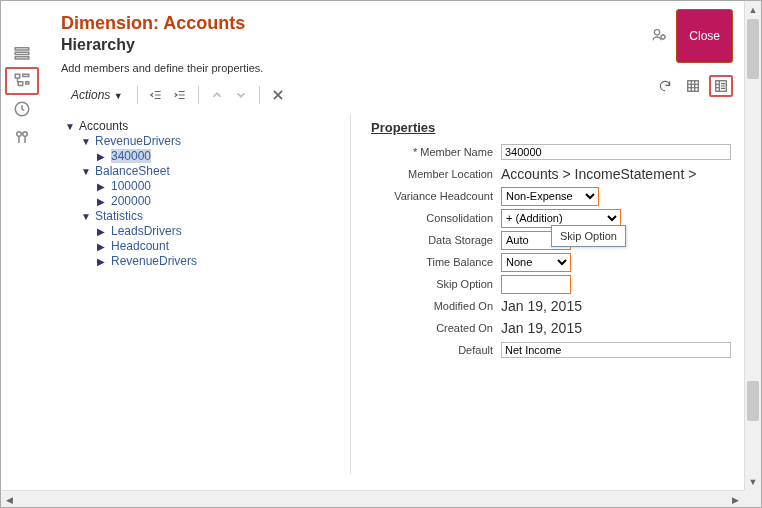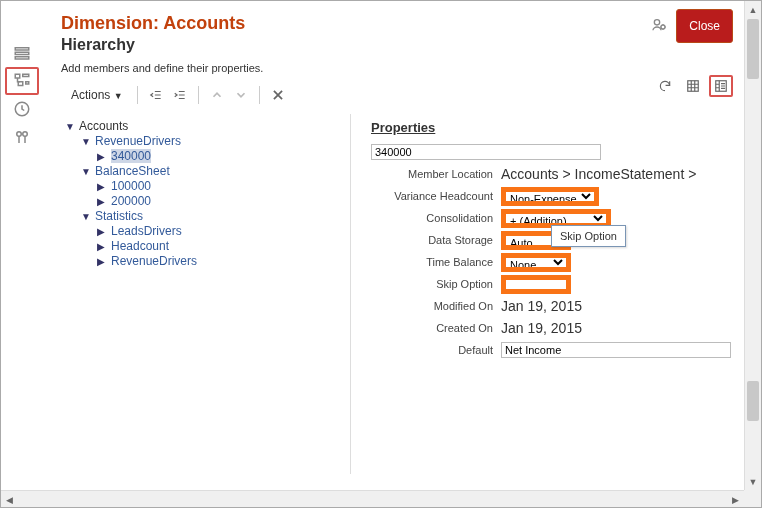--- a/index.html
+++ b/index.html
@@ -56,27 +56,27 @@
     color:#c2410c; font-size:18px; font-weight:bold; margin:0 0 2px 0;
   }
   .subtitle { font-weight:bold; font-size:16px; margin-bottom:8px; }
   .desc { font-size:11px; margin-bottom:8px; }
 
   .header-right {
     position:absolute; right:28px; top:8px; display:flex; align-items:center; gap:8px;
   }
   .icon-grey { color:#888; }
   .close-btn {
-    background:#b91c1c; color:#fff; border:1px solid #b84a17;
-    border-radius:3px; padding:9px 12px; font-size:12px; cursor:pointer;
+    background:#be185d; color:#fff; border:1px solid #b84a17;
+    border-radius:3px; padding:19px 12px; font-size:12px; cursor:pointer;
   }
 
   .toolbar {
     display:flex; align-items:center; gap:4px; height:26px;
-    font-size:12px; padding-left:4px;
+    font-size:12px; padding-left:4px;font-style:italic;
   }
   .actions { padding:2px 6px; cursor:pointer; }
   .tb-sep { width:1px; height:18px; background:#ccc; margin:0 4px; }
   .tb-icon { width:20px; height:20px; display:flex; align-items:center; justify-content:center; color:#666; cursor:pointer; }
   .tb-icon svg { width:14px; height:14px; }
 
   .toolbar-right {
     position:absolute; right:28px; top:74px; display:flex; align-items:center; gap:4px;
   }
   .tb-btn {
@@ -99,21 +99,21 @@
   .tree .sel { background:#cdd6e6; }
   .tree .black { color:#333; }
 
   .section-h { font-weight:bold; font-size:13px; margin:2px 0 6px 0;text-decoration:underline; }
   .form-row { display:flex; align-items:center; height:22px; }
   .form-row .fl { width:130px; text-align:right; padding-right:8px; font-size:11px; color:#444; }
   .form-row .fv input[type=text] {
     border:1px solid #bcbcbc; font-size:11px; padding:1px 3px; height:16px;
   }
   .form-row .fv select {
-    border:5px solid #f97316; font-size:11px; height:19px; background:#fff;
+    border:1px solid #f97316; font-size:11px; height:19px; background:#fff;
   }
   .form-row .fv .static { font-size:14px; color:#333;text-align:right; }
   .sel-hl { background:#2f6bd1; color:#fff; }
 
   .tooltip {
     position:absolute; left:550px; top:224px;
     border:1px solid #7a95b4; background:#fff; padding:4px 8px;
     font-size:11px; color:#333; box-shadow:1px 1px 2px rgba(0,0,0,.15);
   }
 </style>
@@ -294,33 +294,34 @@
             </li>
           </ul>
         </li>
       </ul>
     </div>
 
     <div class="props-pane">
       <div class="section-h">Properties</div>
 
       <div class="form-row">
+        <div class="fl">* Member Name</div>
         <div class="fv"><input type="text" style="width: 230px;" value="340000"></div>
       </div>
       <div class="form-row">
         <div class="fl">Member Location</div>
         <div class="fv"><span class="static">Accounts &gt; IncomeStatement &gt;</span></div>
       </div>
       <div class="form-row">
         <div class="fl">Variance Headcount</div>
         <div class="fv"><select style="width:98px"><option>Non-Expense</option></select></div>
       </div>
       <div class="form-row">
         <div class="fl">Consolidation</div>
-        <div class="fv"><select style="width:110px"><option>+ (Addition)</option></select></div>
+        <div class="fv"><select style="width:120px"><option>+ (Addition)</option></select></div>
       </div>
       <div class="form-row">
         <div class="fl">Data Storage</div>
         <div class="fv"><select style="width:70px"><option>Auto</option></select></div>
       </div>
       <div class="form-row">
         <div class="fl">Time Balance</div>
         <div class="fv"><select style="width:70px"><option>None</option></select></div>
       </div>
       <div class="form-row">

